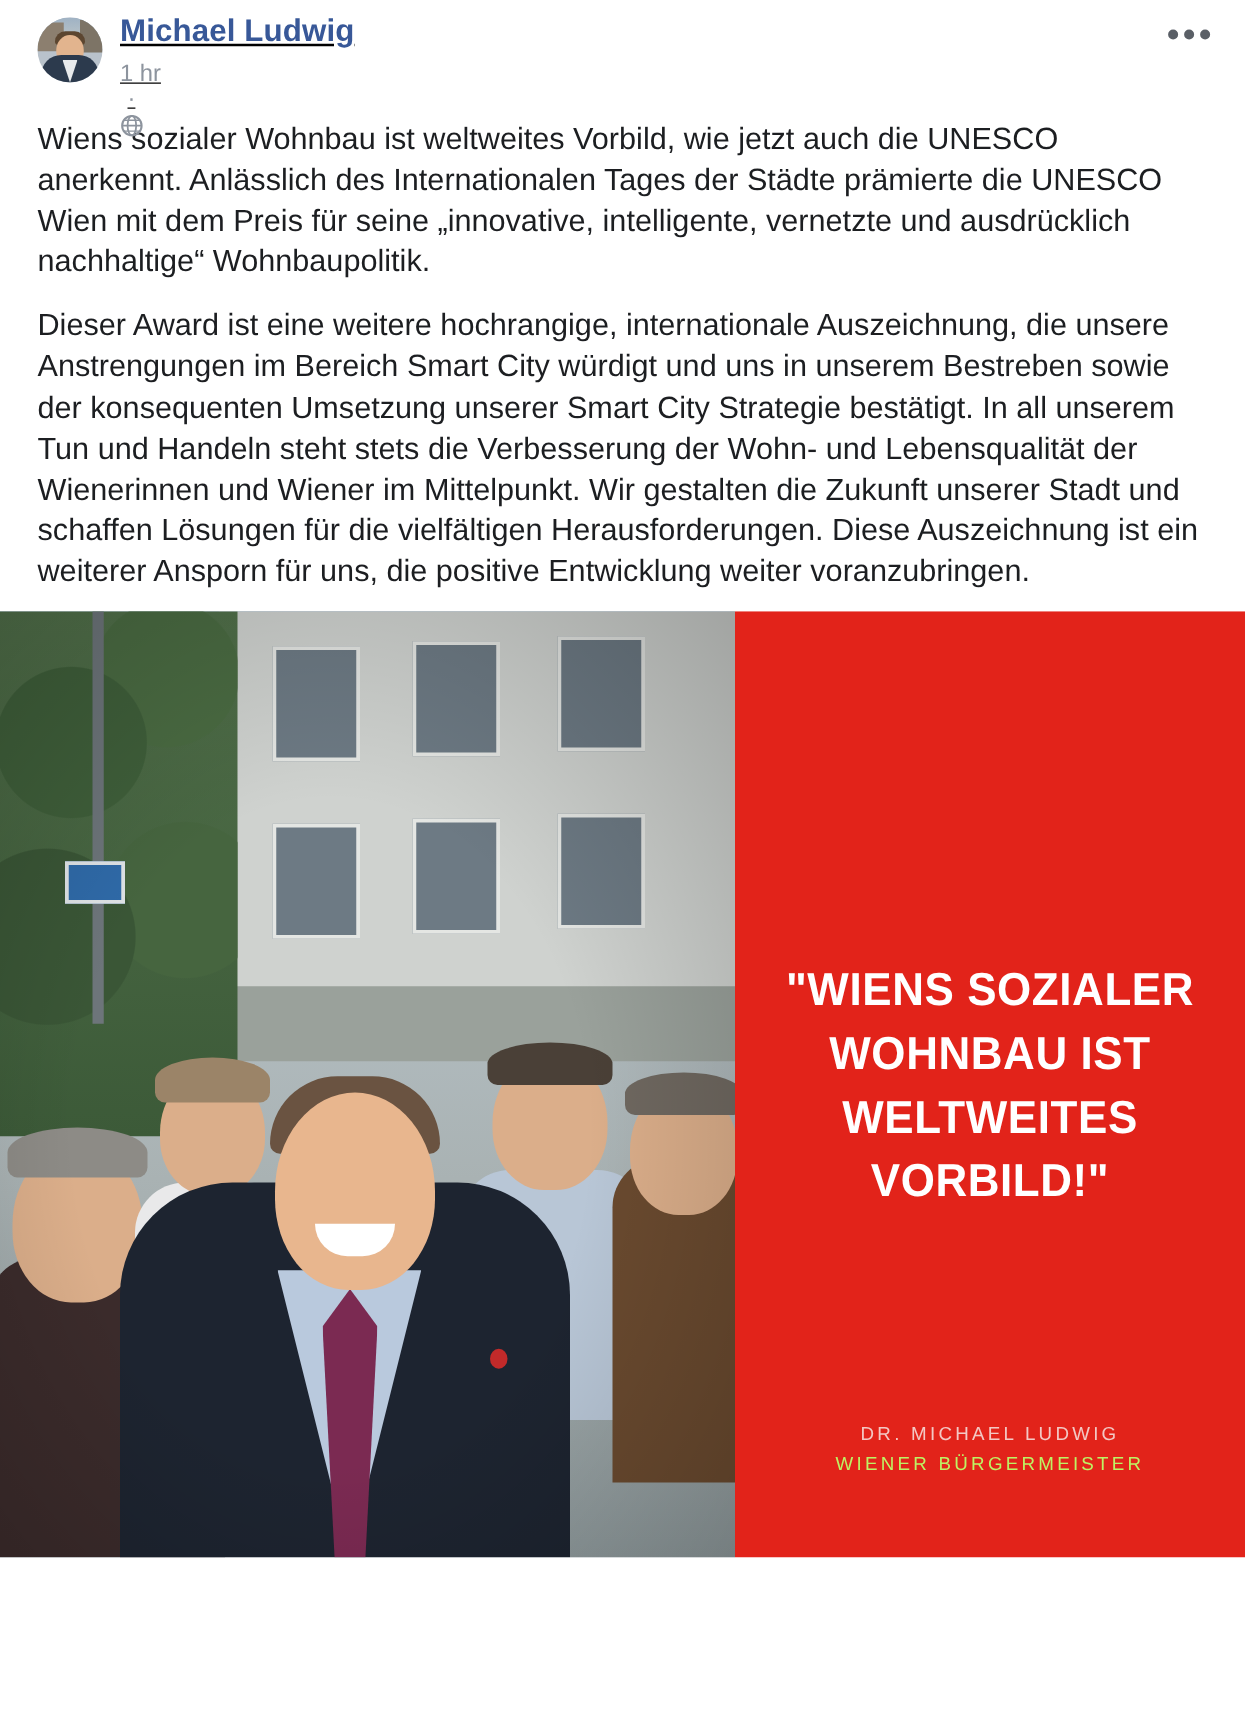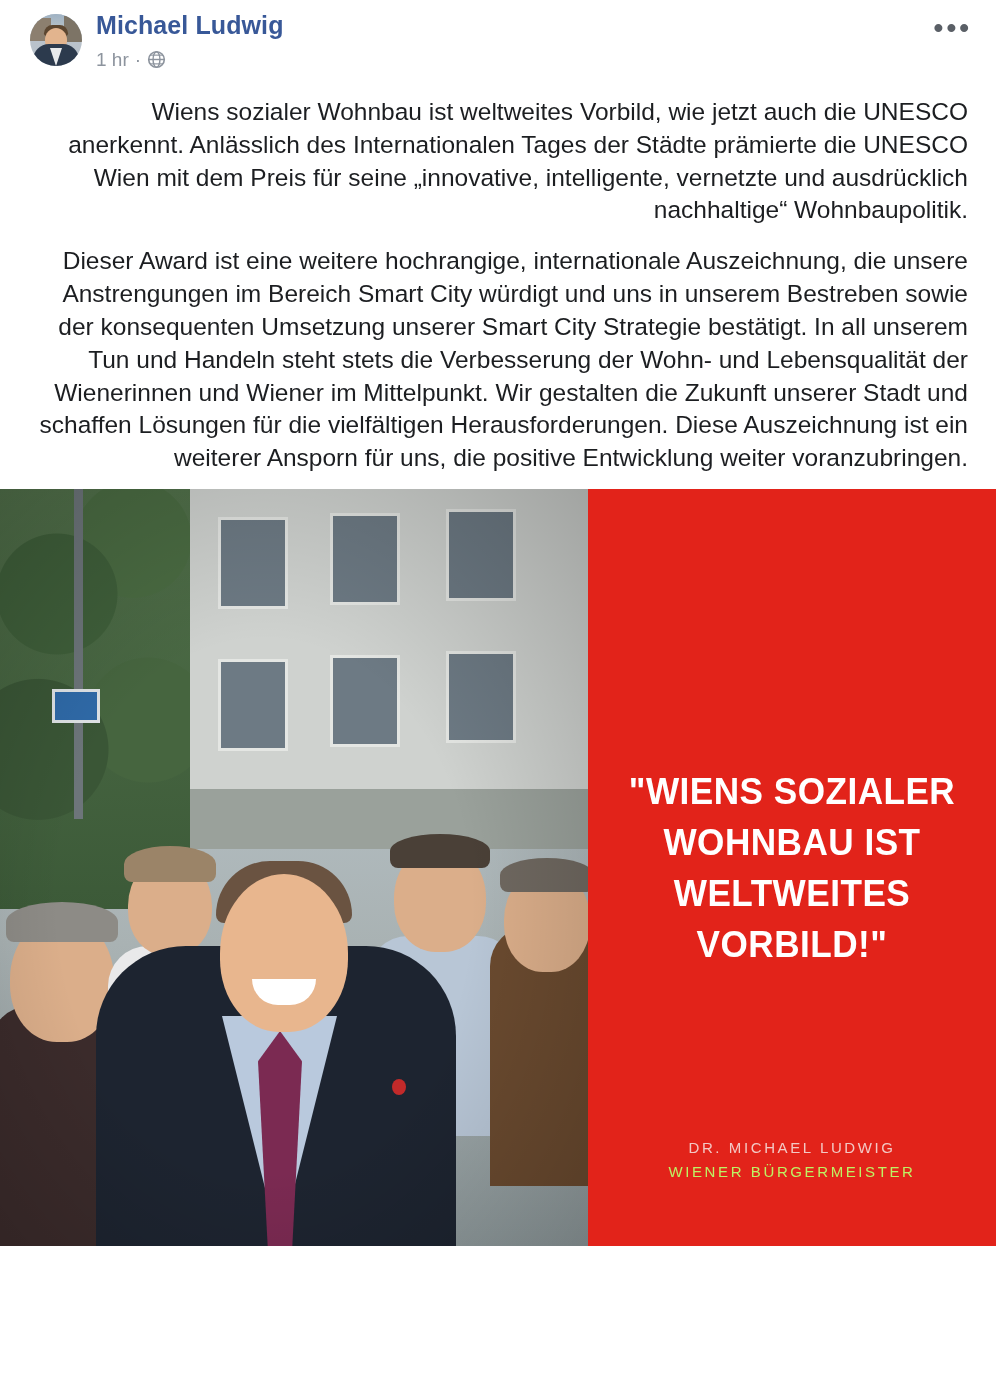--- a/index.html
+++ b/index.html
@@ -22,20 +22,21 @@
     position: relative;
   }
 
   
   .post-header {
     display: flex;
     align-items: flex-start;
     padding: 10px 12px 0 30px;
     position: relative;
     height: 92px;
+    text-decoration: underline;
   }
   .avatar {
     width: 52px;
     height: 52px;
     border-radius: 50%;
     overflow: hidden;
     flex: 0 0 52px;
     margin-top: 4px;
     background: #b9c2cb;
     position: relative;
@@ -92,20 +93,21 @@
     font-weight: bold;
     letter-spacing: 0.1px;
     display: block;
     margin-bottom: 10px;
   }
   .meta-row {
     display: flex;
     align-items: flex-start;
     color: #8d949e;
     font-size: 19px;
+    flex-direction: column;
   }
   .meta-time { color: #8d949e; }
   .meta-dot { margin: 0 6px; color: #8d949e; }
   .globe-icon { display: inline-flex; align-items: center; }
 
   .more-btn {
     position: absolute;
     top: 10px;
     right: 18px;
     color: #5a5f66;
@@ -116,21 +118,20 @@
     cursor: pointer;
     font-weight: bold;
   }
 
   
   .post-body {
     padding: 4px 28px 0 30px;
     color: #1c1e21;
     font-size: 24.5px;
     line-height: 1.34;
-    text-align: right;
   }
   .post-body p {
     margin: 0 0 18px 0;
   }
   .post-body p:last-child {
     margin-bottom: 14px;
   }
 
   
   .media {

